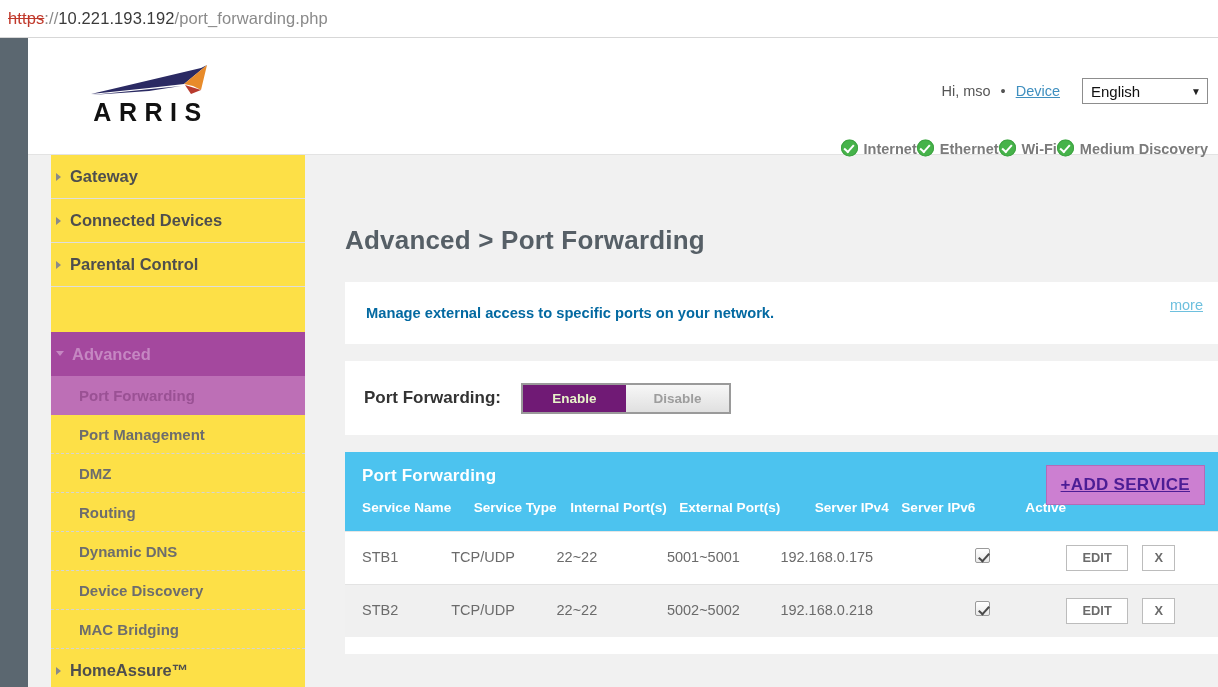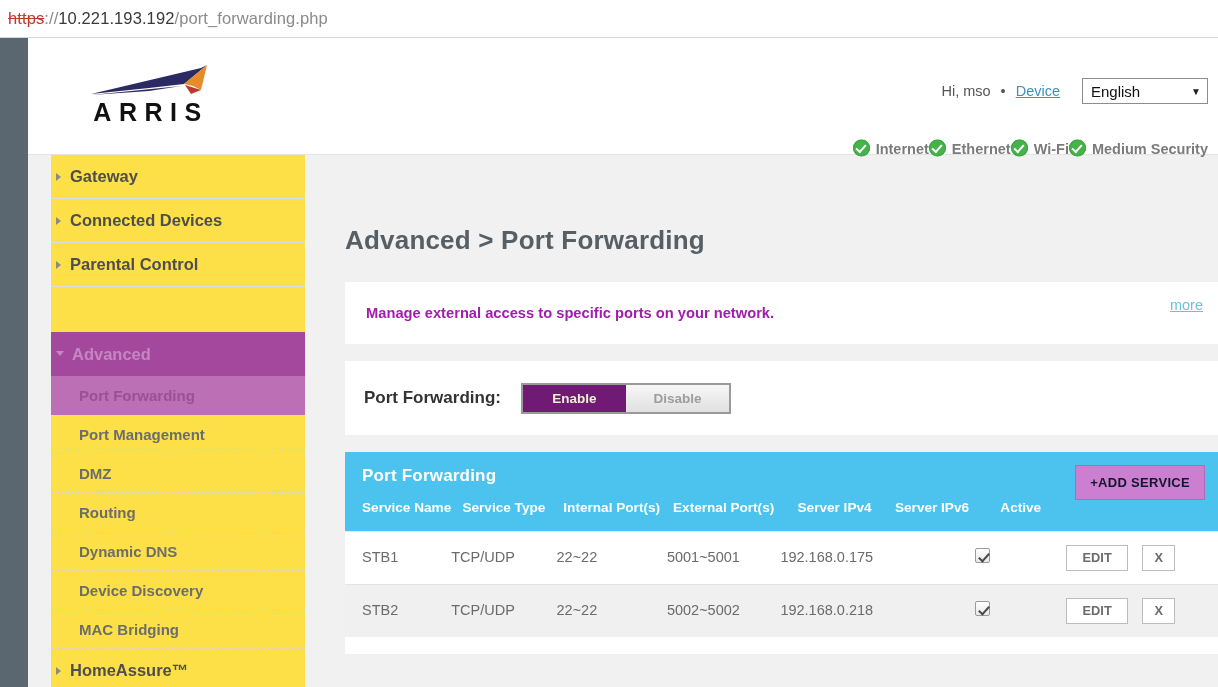--- a/index.html
+++ b/index.html
@@ -128,21 +128,21 @@
     font-size: 26px; font-weight: 700; color: #565f66;
     padding: 22px 0 0 24px; letter-spacing: .2px;
   }
 
   .card {
     background: #ffffff; margin: 26px 0 0 24px; width: 876px;
     position: relative;
   }
   .desc-card { height: 62px; display: flex; align-items: center; }
   .desc-text {
-    font-size: 14.7px; font-weight: 700; color: #a21caf; padding-left: 21px;
+    font-size: 14.7px; font-weight: 700; color: #0369a1; padding-left: 21px;
   }
   .more-link {
     position: absolute; right: 18px; top: 15px;
     font-size: 14.5px; color: #6ec0de; text-decoration: underline; cursor: pointer;
   }
 
   .toggle-card { height: 74px; display: flex; align-items: center; margin-top: 17px; }
   .toggle-label {
     font-size: 17px; font-weight: 700; color: #333; padding-left: 19px; margin-right: 20px;
   }
@@ -161,29 +161,29 @@
   
   .table-card { margin-top: 17px; padding: 0; }
   .tbl-head { background: #4cc3ef; position: relative; }
   .tbl-title {
     font-size: 17px; font-weight: 700; color: #ffffff;
     padding: 14px 0 0 17px; letter-spacing: .2px;
   }
   .add-btn {
     position: absolute; right: 16px; top: 13px;
     background: #cc7fd1; border: 1px solid #b36ab7;
-    color: #0f172a; font-size: 13px; font-weight: 700;
-    padding: 9px 14px; cursor: pointer; letter-spacing: .3px;
+    color: #4c1d95; font-size: 17px; font-weight: 700;
+    padding: 9px 14px; cursor: pointer; letter-spacing: .3px; text-decoration: underline;
   }
   .tbl {
     width: 100%; border-collapse: collapse; table-layout: fixed;
   }
   .tbl th {
     background: #4cc3ef; color: #ffffff; font-size: 13.6px; font-weight: 700;
-    text-align: center; vertical-align: middle; padding: 14px 0 16px 0;
+    text-align: right; vertical-align: middle; padding: 14px 0 16px 0;
     line-height: 1.12;
   }
   .tbl th:first-child, .tbl td:first-child { padding-left: 17px; }
   .tbl td {
     font-size: 14.5px; color: #6b6b6b; vertical-align: middle;
     padding: 13px 6px 13px 0; line-height: 1.22;
   }
   .row-odd td { background: #ffffff; }
   .row-even td { background: #f0f0f0; }
   .row-odd td { border-top: 1px solid #e6e6e6; }
@@ -261,21 +261,21 @@
         <div class="status-item">
           <span class="status-check"></span>
           <span class="status-label">Ethernet</span>
         </div>
         <div class="status-item">
           <span class="status-check"></span>
           <span class="status-label">Wi-Fi</span>
         </div>
         <div class="status-item">
           <span class="status-check"></span>
-          <span class="status-label">Medium Security</span>
+          <span class="status-label">Medium Discovery</span>
         </div>
       </div>
     </div>
 
     <div class="body-wrap">
 
       <div class="sidebar">
         <div class="nav-top">
           <span class="tri"></span>
           <span>Gateway</span>

